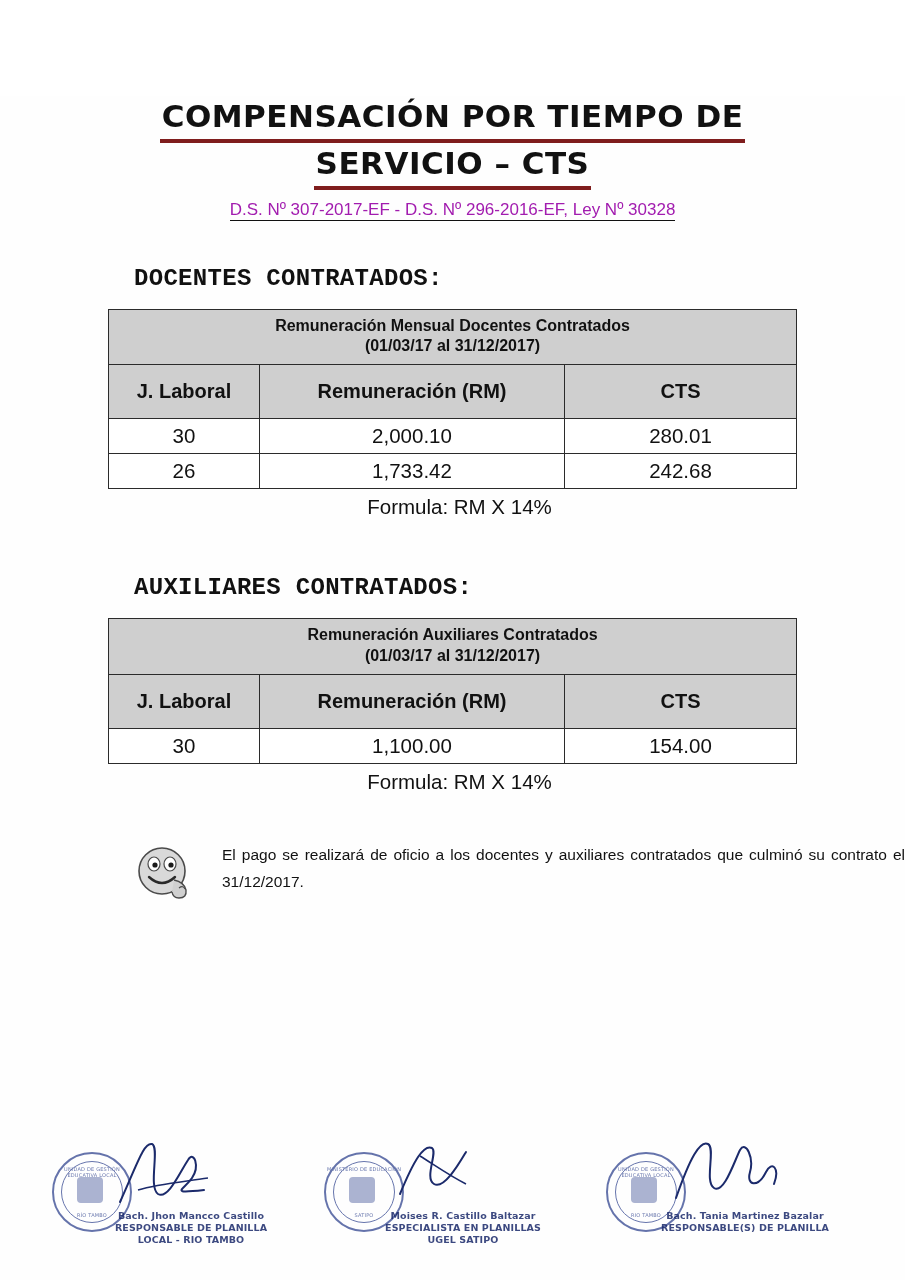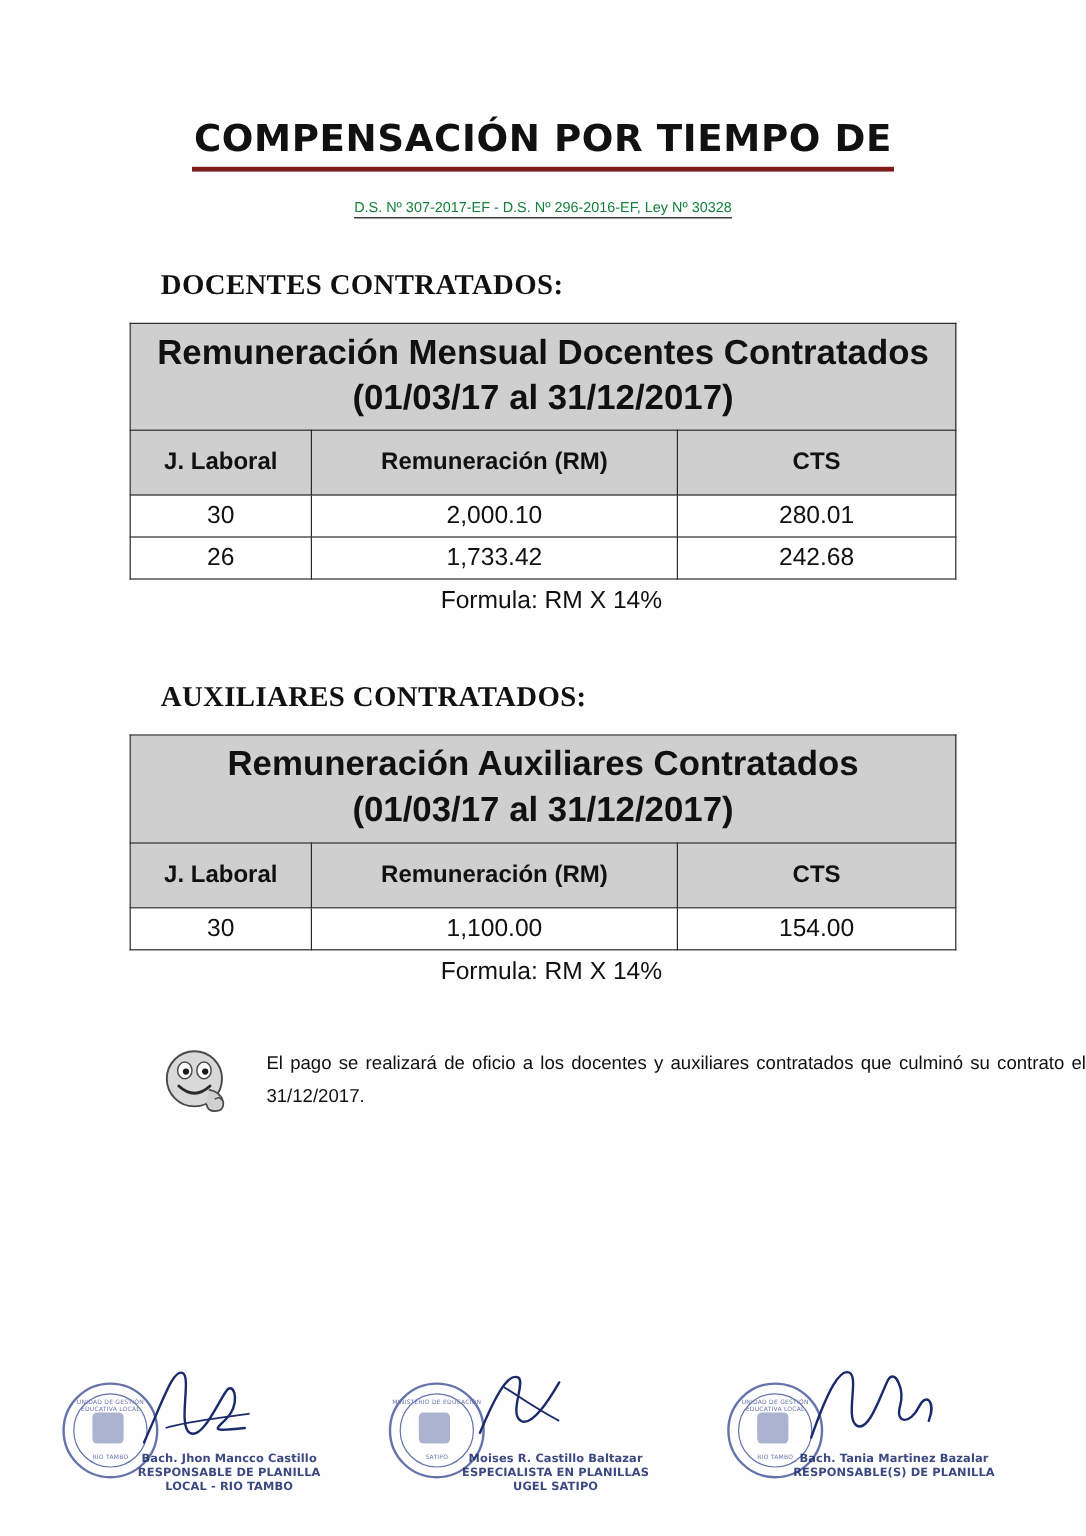--- a/index.html
+++ b/index.html
@@ -32,33 +32,33 @@
     font-weight: bold;
     font-size: 31px;
     letter-spacing: 0.5px;
     color: #111;
     line-height: 1.35;
     display: inline-block;
     border-bottom: 4px solid #7f1d1d;
     padding: 0 2px 1px 2px;
   }
   .subtitle {
-    margin-top: 23px;
-    text-align: center;
-    font-size: 12px;
-    color: #15803d;
+    margin-top: 10px;
+    text-align: center;
+    font-size: 17px;
+    color: #a21caf;
   }
   .subtitle span {
     border-bottom: 1px solid #111;
     padding-bottom: 1px;
   }
 
   
   .section-heading {
-    font-family: Liberation Serif, serif;
+    font-family: Liberation Mono, monospace;
     font-weight: bold;
     font-size: 24px;
     letter-spacing: 0.3px;
     color: #111;
     margin-left: 134px;
   }
   #heading-docentes { margin-top: 45px; }
   #heading-auxiliares { margin-top: 55px; }
 
   
@@ -75,21 +75,21 @@
     border: 1px solid #2b2b2b;
     text-align: center;
     font-size: 20px;
     color: #111;
     padding: 3px 4px;
     font-weight: normal;
   }
   table.cts th.caption {
     background: #cfcfcf;
     font-weight: bold;
-    font-size: 29px;
+    font-size: 16px;
     line-height: 1.3;
     padding: 6px 10px 7px 10px;
     margin-left: 48px;
   }
   table.cts th.colhead {
     background: #cfcfcf;
     font-weight: bold;
     font-size: 20px;
     padding: 15px 4px;
   }
@@ -106,21 +106,21 @@
     text-align: center;
     font-size: 20.5px;
     color: #111;
     margin-top: 6px;
     margin-left: 14px;
   }
 
   
   .note-row {
     display: flex;
-    align-items: center;
+    align-items: flex-start;
     margin-top: 48px;
     margin-left: 132px;
   }
   .smiley {
     flex: 0 0 auto;
     width: 66px;
     height: 60px;
     position: relative;
     margin-top: 2px;
   }
@@ -211,20 +211,21 @@
   }
 </style>
 </head>
 <body>
 
 <div class="page">
 
   <div class="title-block">
     <div class="title-line">COMPENSACIÓN POR TIEMPO DE</div>
     <br>
+    <div class="title-line">SERVICIO – CTS</div>
   </div>
 
   <div class="subtitle">
     <span>D.S. Nº 307-2017-EF - D.S. Nº 296-2016-EF, Ley Nº 30328</span>
   </div>
 
   <div id="heading-docentes" class="section-heading">DOCENTES CONTRATADOS:</div>
 
   <div class="table-wrap">
     <table class="cts">

